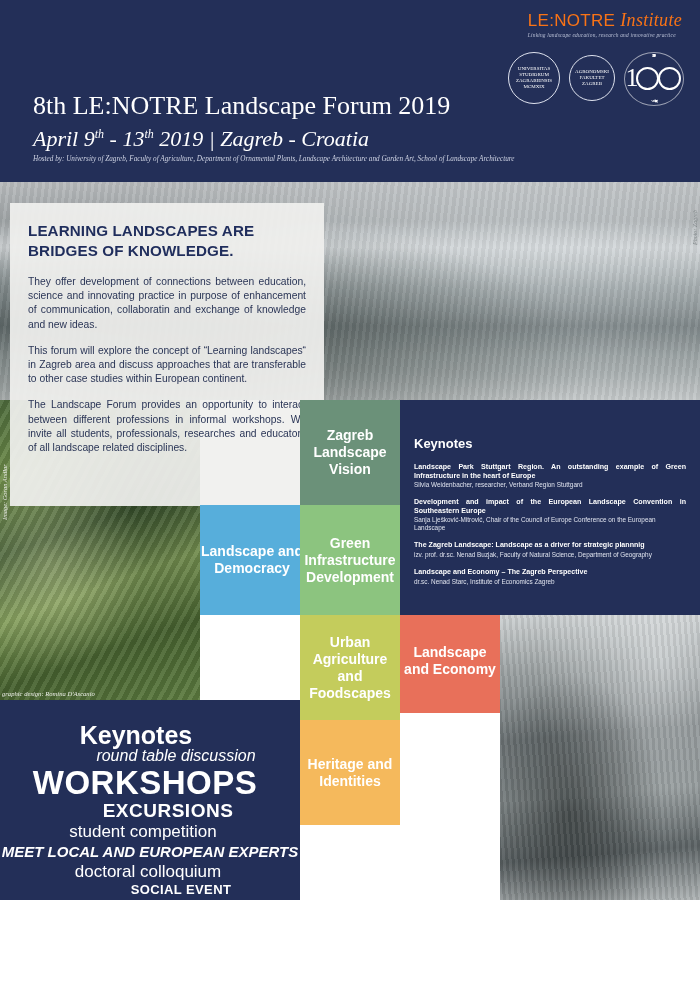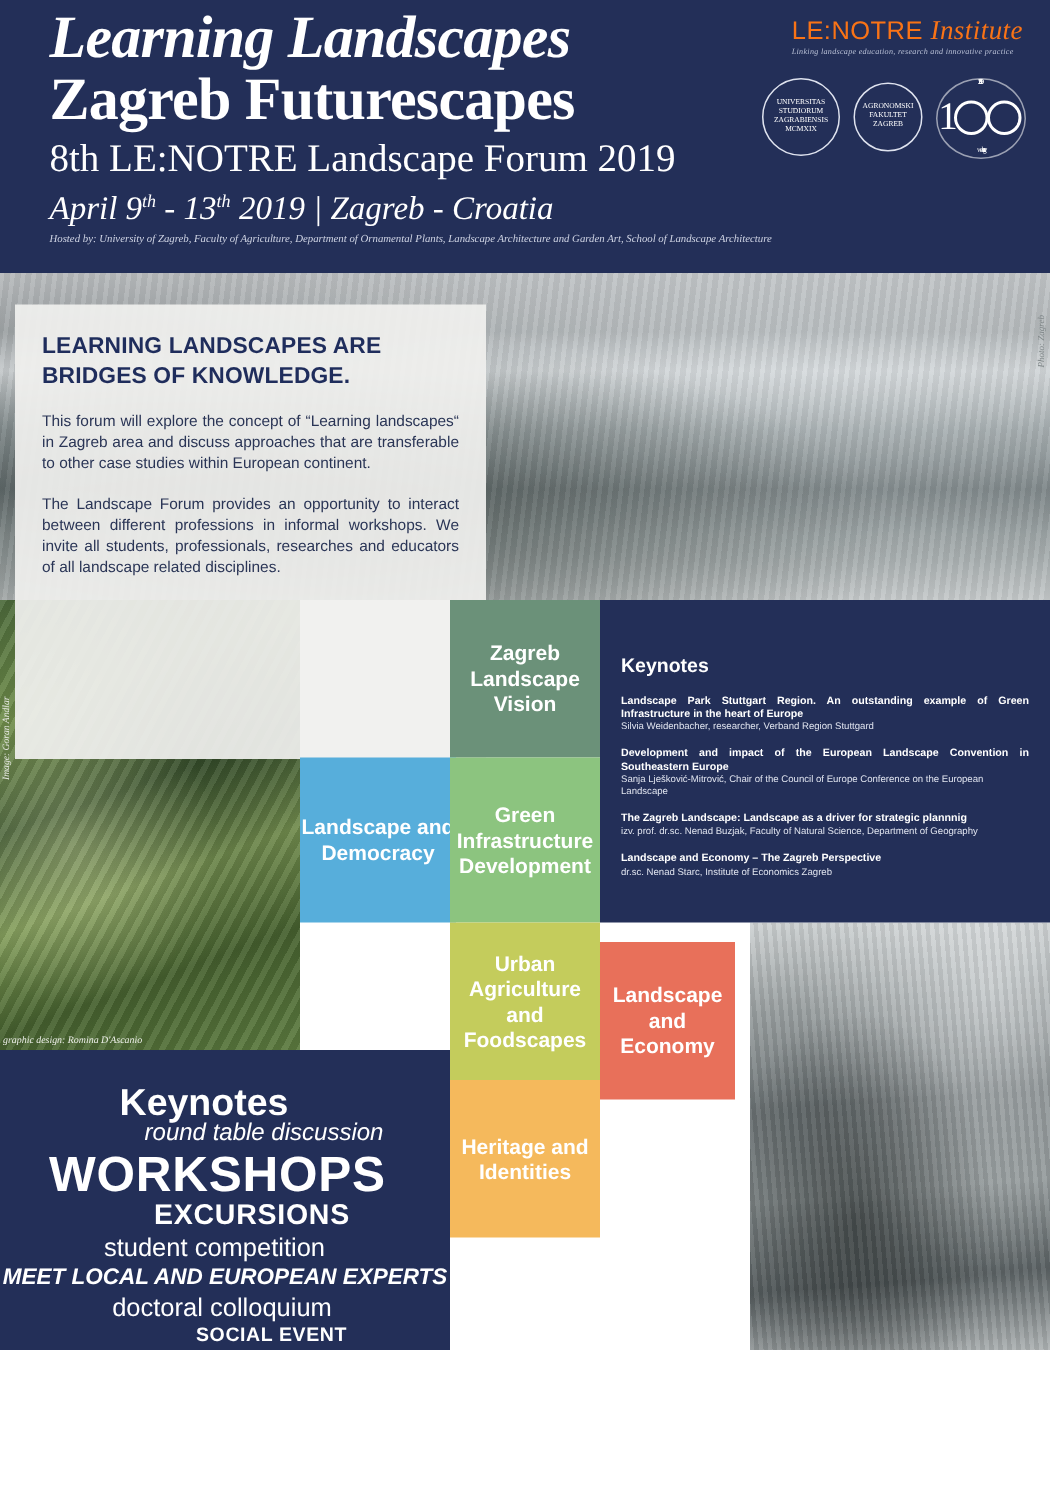--- a/index.html
+++ b/index.html
@@ -79,21 +79,21 @@
   .intro h2{margin:0 0 14px 0;color:#1f2d5c;font-size:15.2px;line-height:20px;font-weight:bold;letter-spacing:.1px;}
   .intro p{margin:0 0 12px 0;color:#2a3556;font-size:10.3px;line-height:14.2px;text-align:justify;}
 
   
   .tile{position:absolute;display:flex;align-items:center;justify-content:center;
         color:#fff;font-weight:bold;text-align:center;line-height:17px;font-size:14px;}
   .t-vision{left:300px;top:400px;width:100px;height:105px;}
   .t-democracy{left:200px;top:505px;width:104px;height:110px;}
   .t-green{left:300px;top:505px;width:100px;height:110px;}
   .t-urban{left:300px;top:615px;width:100px;height:105px;}
-  .t-economy{left:400px;top:628px;width:90px;height:105px;}
+  .t-economy{left:400px;top:608px;width:100px;height:105px;}
   .t-heritage{left:300px;top:720px;width:100px;height:105px;}
 
   
   .keypanel{position:absolute;left:400px;top:400px;width:300px;height:215px;background:#232f58;
             box-sizing:border-box;padding:36px 14px 0 14px;}
   .keypanel h3{margin:0 0 12px 0;color:#fff;font-size:13px;font-weight:bold;}
   .kitem{margin-bottom:9px;}
   .kitem .kt{color:#fff;font-size:7.1px;line-height:8.6px;font-weight:bold;text-align:justify;}
   .kitem .ka{color:#dfe3ee;font-size:6.4px;line-height:8px;margin-top:1px;}
 
@@ -119,24 +119,20 @@
 
   
   .footer{position:absolute;left:0;top:900px;width:700px;height:90px;background:#fff;}
 </style>
 </head>
 <body>
 
 <div class="poster">
 
   <div class="header">
-    <div class="hdr-title">
-      <span>Learning Landscapes</span>
-      <span class="l2">Zagreb Futurescapes</span>
-    </div>
     <div class="hdr-sub1">8th LE:NOTRE Landscape Forum 2019</div>
     <div class="hdr-sub2">
       <span>April 9</span><sup>th</sup><span> - 13</span><sup>th</sup><span> 2019  |  Zagreb - Croatia</span>
     </div>
     <div class="hdr-host">Hosted by: University of Zagreb, Faculty of Agriculture, Department of Ornamental Plants, Landscape Architecture and Garden Art, School of Landscape Architecture</div>
 
     <div class="lenotre">
       <div class="ln1"><span>LE:NOTRE</span> <i>Institute</i></div>
       <div class="ln2">Linking landscape education, research and innovative practice</div>
     </div>
@@ -162,20 +158,21 @@
   <div class="photo ph-top"></div>
   <div class="photo ph-left"></div>
   <div class="photo ph-right"></div>
 
   <div class="cred-right">Photo: Zagreb</div>
   <div class="cred-left">Image: Goran Andlar</div>
   <div class="cred-gd">graphic design: Romina D'Ascanio</div>
 
   <div class="intro">
     <h2>LEARNING LANDSCAPES ARE BRIDGES  OF  KNOWLEDGE.</h2>
+    <p>They offer development of connections between education, science and innovating practice in purpose of enhancement of communication, collaboratin and exchange of knowledge and new ideas.</p>
     <p>This forum will explore the concept of “Learning landscapes“ in Zagreb area and discuss approaches that are transferable to other case studies within European continent.</p>
     <p>The Landscape Forum provides an opportunity to interact between different professions in informal workshops. We invite all students, professionals, researches and educators of all landscape related disciplines.</p>
   </div>
 
   <div class="tile t-vision" style="background: rgb(107, 145, 121);">Zagreb Landscape Vision</div>
   <div class="tile t-democracy" style="background: rgb(87, 174, 219);">Landscape and Democracy</div>
   <div class="tile t-green" style="background: rgb(140, 196, 127);">Green Infrastructure Development</div>
   <div class="tile t-urban" style="background: rgb(196, 204, 92);">Urban Agriculture and Foodscapes</div>
   <div class="tile t-economy" style="background: rgb(232, 112, 90);">Landscape and Economy</div>
   <div class="tile t-heritage" style="background: rgb(245, 185, 92);">Heritage and Identities</div>

